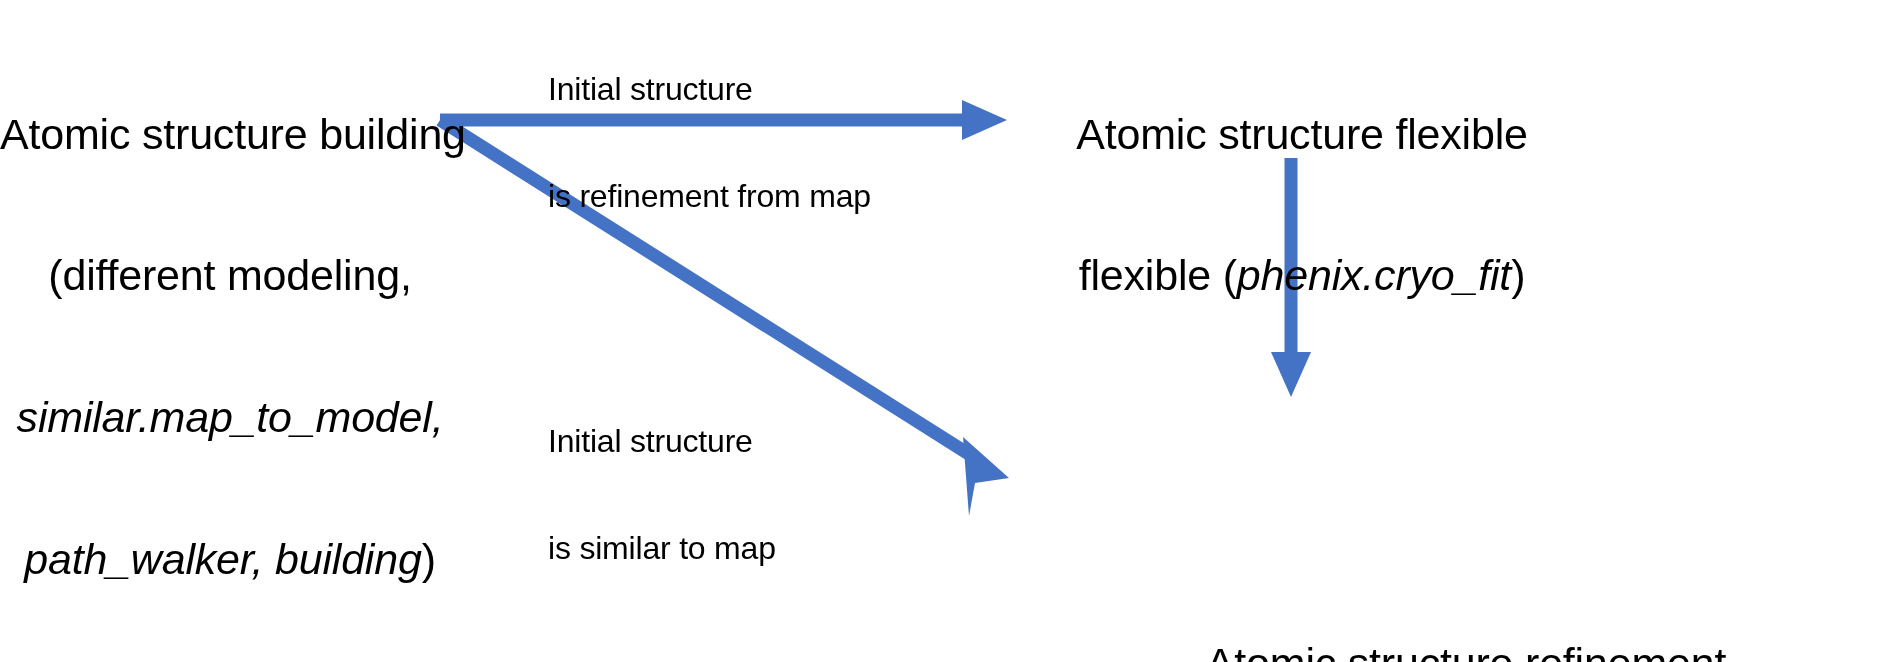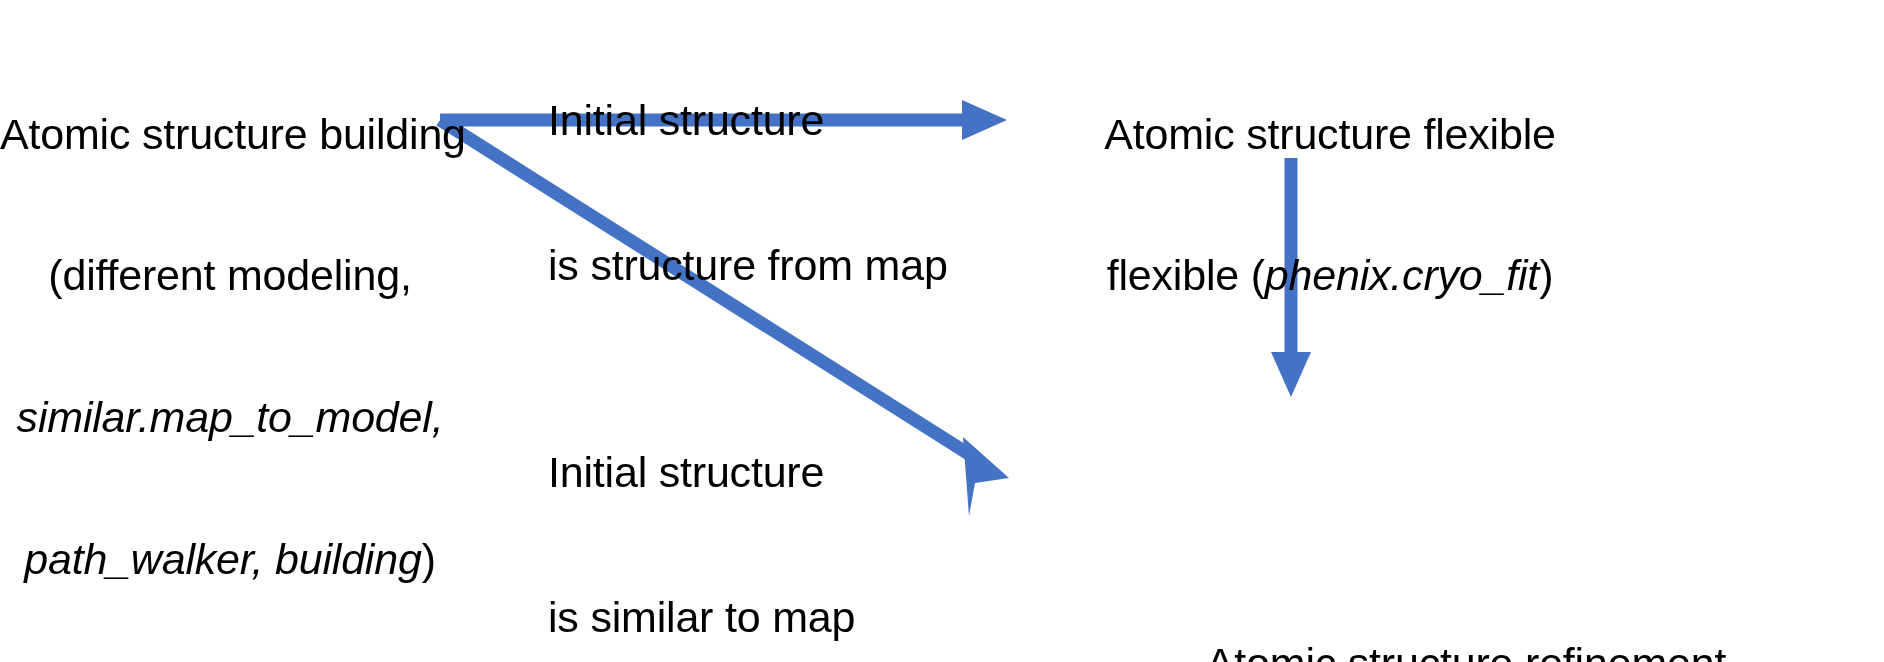--- a/index.html
+++ b/index.html
@@ -28,35 +28,35 @@
     letter-spacing: -0.2px;
   }
   .node .ital {
     font-style: italic;
     margin-top: 16px;
   }
   .edge-label {
     position: absolute;
     color: #000000;
     font-family: "Liberation Sans", sans-serif;
-    font-size: 43px;
+    font-size: 32px;
     line-height: 1.12;
     text-align: left;
     white-space: pre;
     letter-spacing: -0.2px;
   }
 
   
   #node-build {
     left: 0px;
     top: 16px;
     width: 460px;
   }
   #node-flexfit {
-    left: 1080px;
+    left: 1052px;
     top: 16px;
     width: 500px;
     text-align: center;
   }
   #node-refine {
     left: 1048px;
     top: 545px;
     width: 836px;
     text-align: center;
   }
@@ -105,21 +105,21 @@
 
   <div class="node" id="node-build">
     <div>Atomic structure building</div>
     <div>(different modeling,</div>
     <div><span class="ital">similar.map_to_model,</span></div>
     <div><span class="ital">path_walker, building</span><span>)</span></div>
   </div>
 
   <div class="edge-label" id="label-different">
     <div>Initial structure</div>
-    <div>is structure from map</div>
+    <div>is refinement from map</div>
   </div>
 
   <div class="edge-label" id="label-similar">
     <div>Initial structure</div>
     <div>is similar to map</div>
   </div>
 
   <div class="node" id="node-flexfit">
     <div>Atomic structure flexible</div>
     <div><span>flexible (</span><span class="ital">phenix.cryo_fit</span><span>)</span></div>

